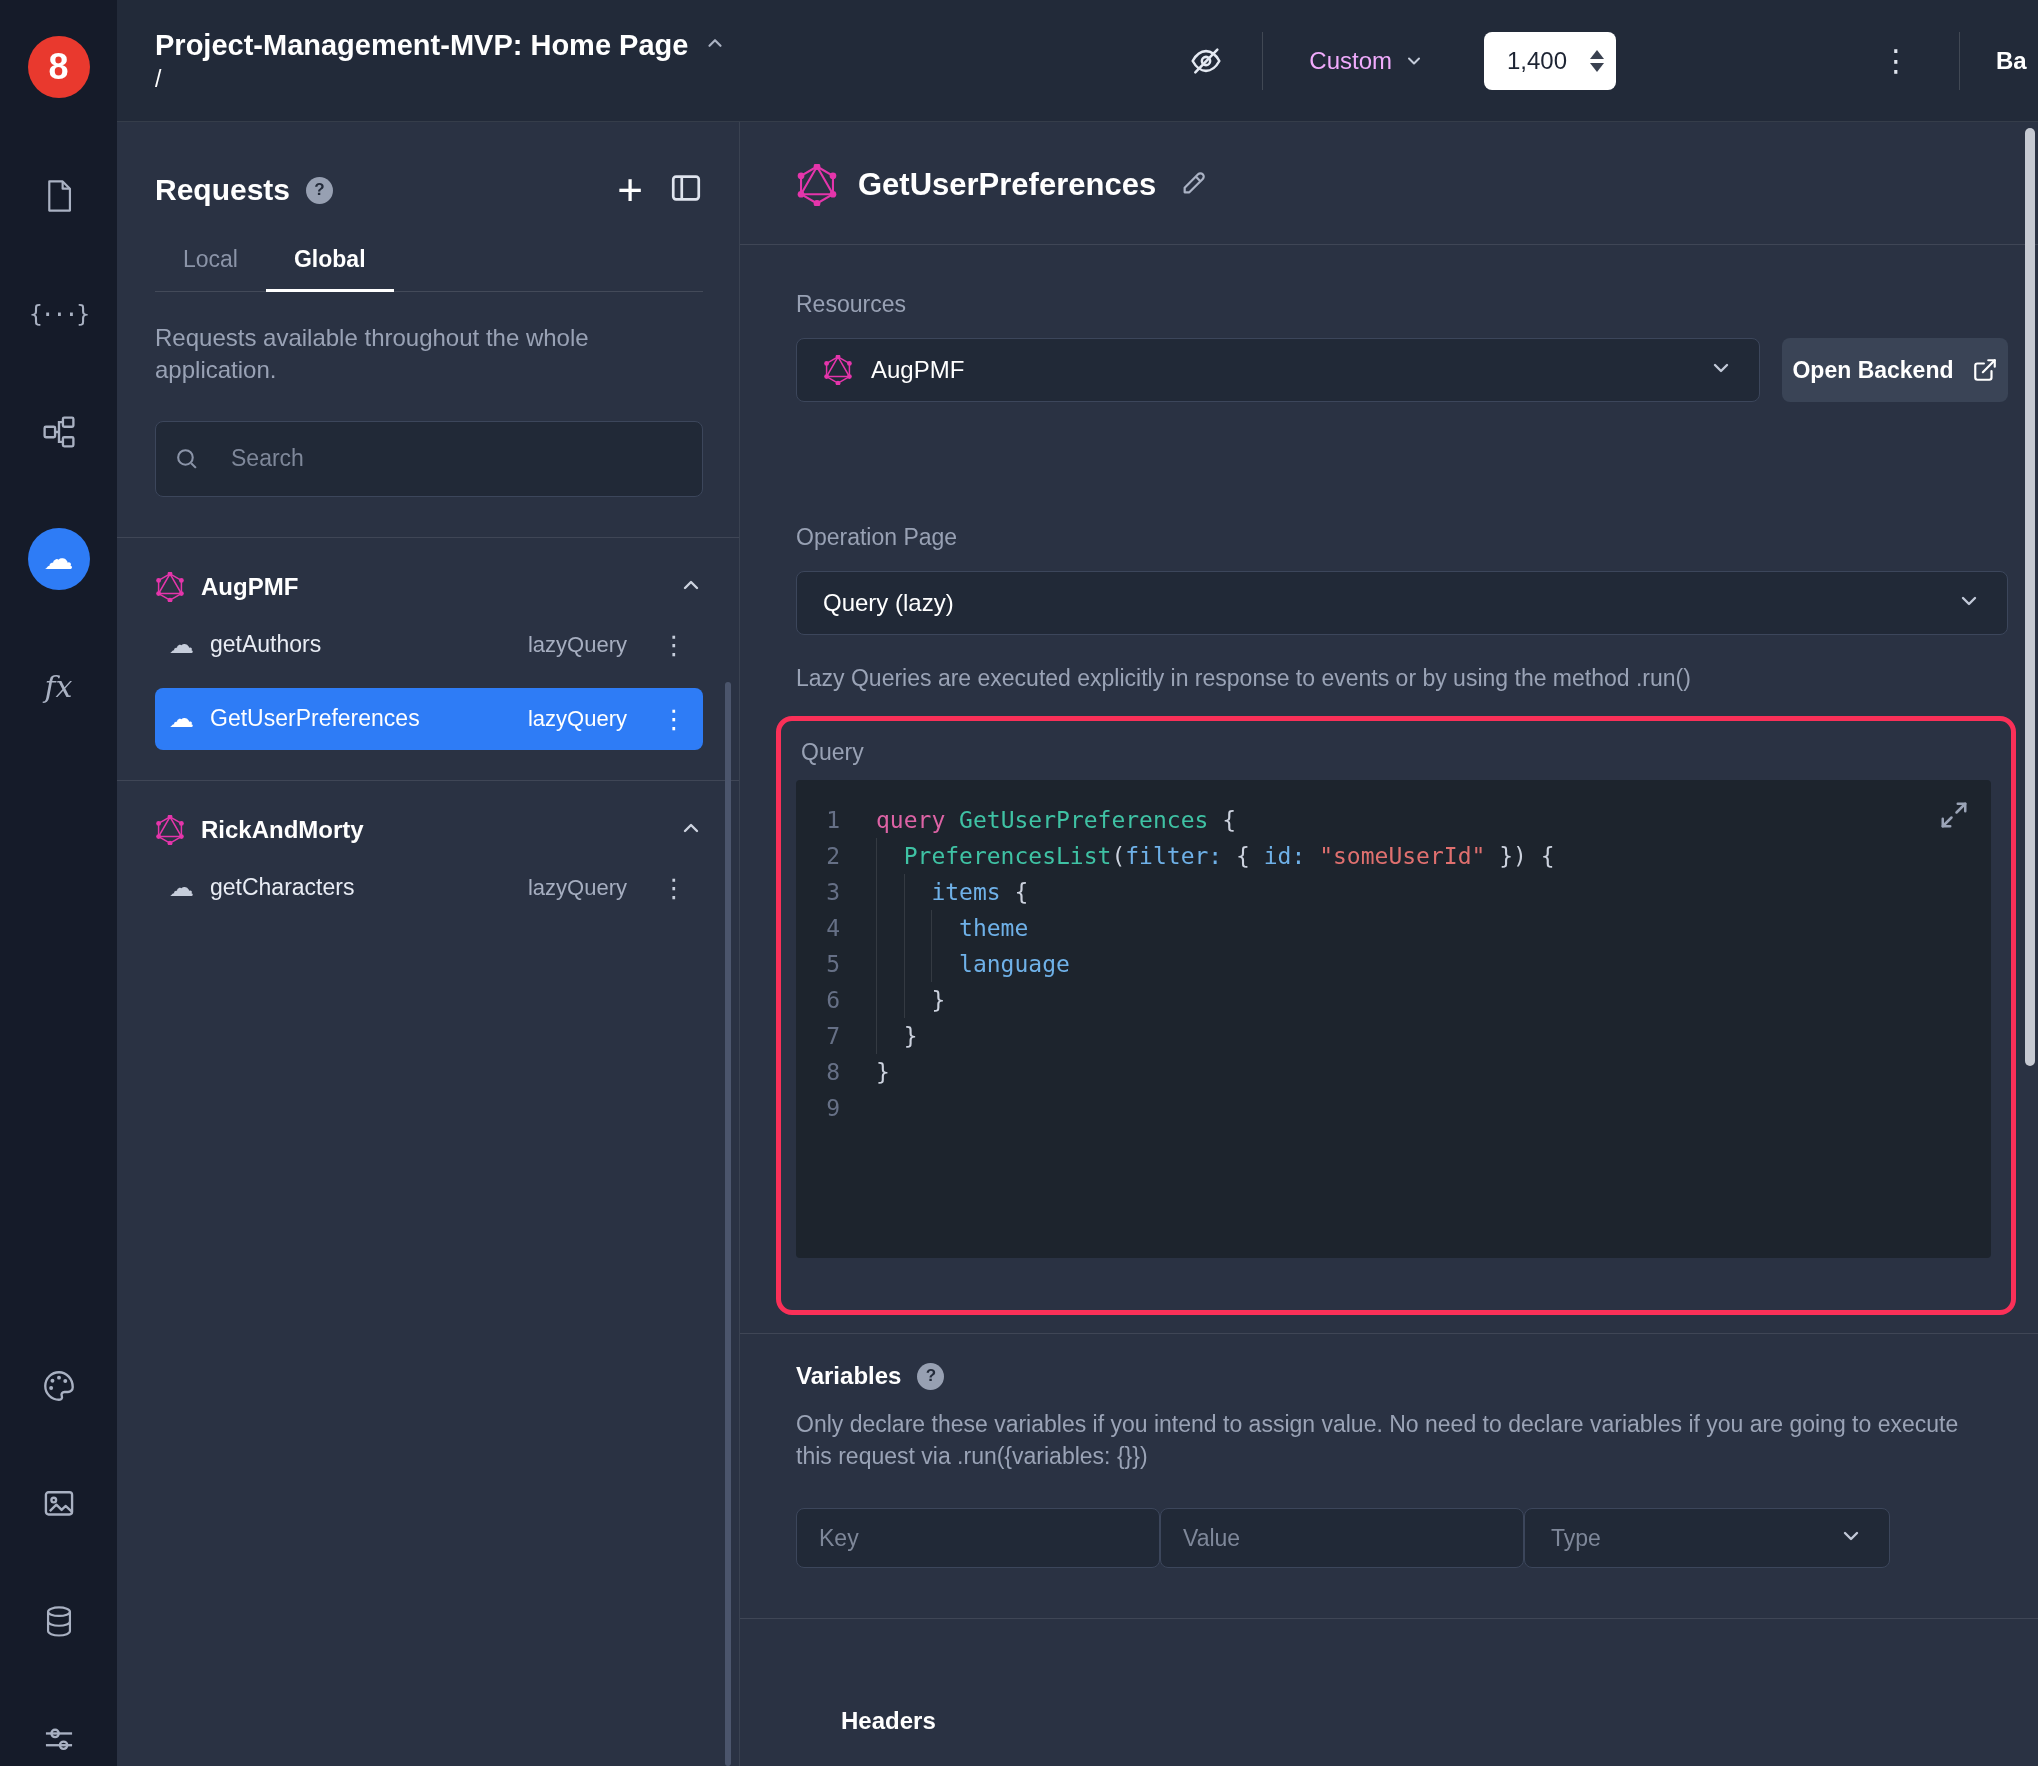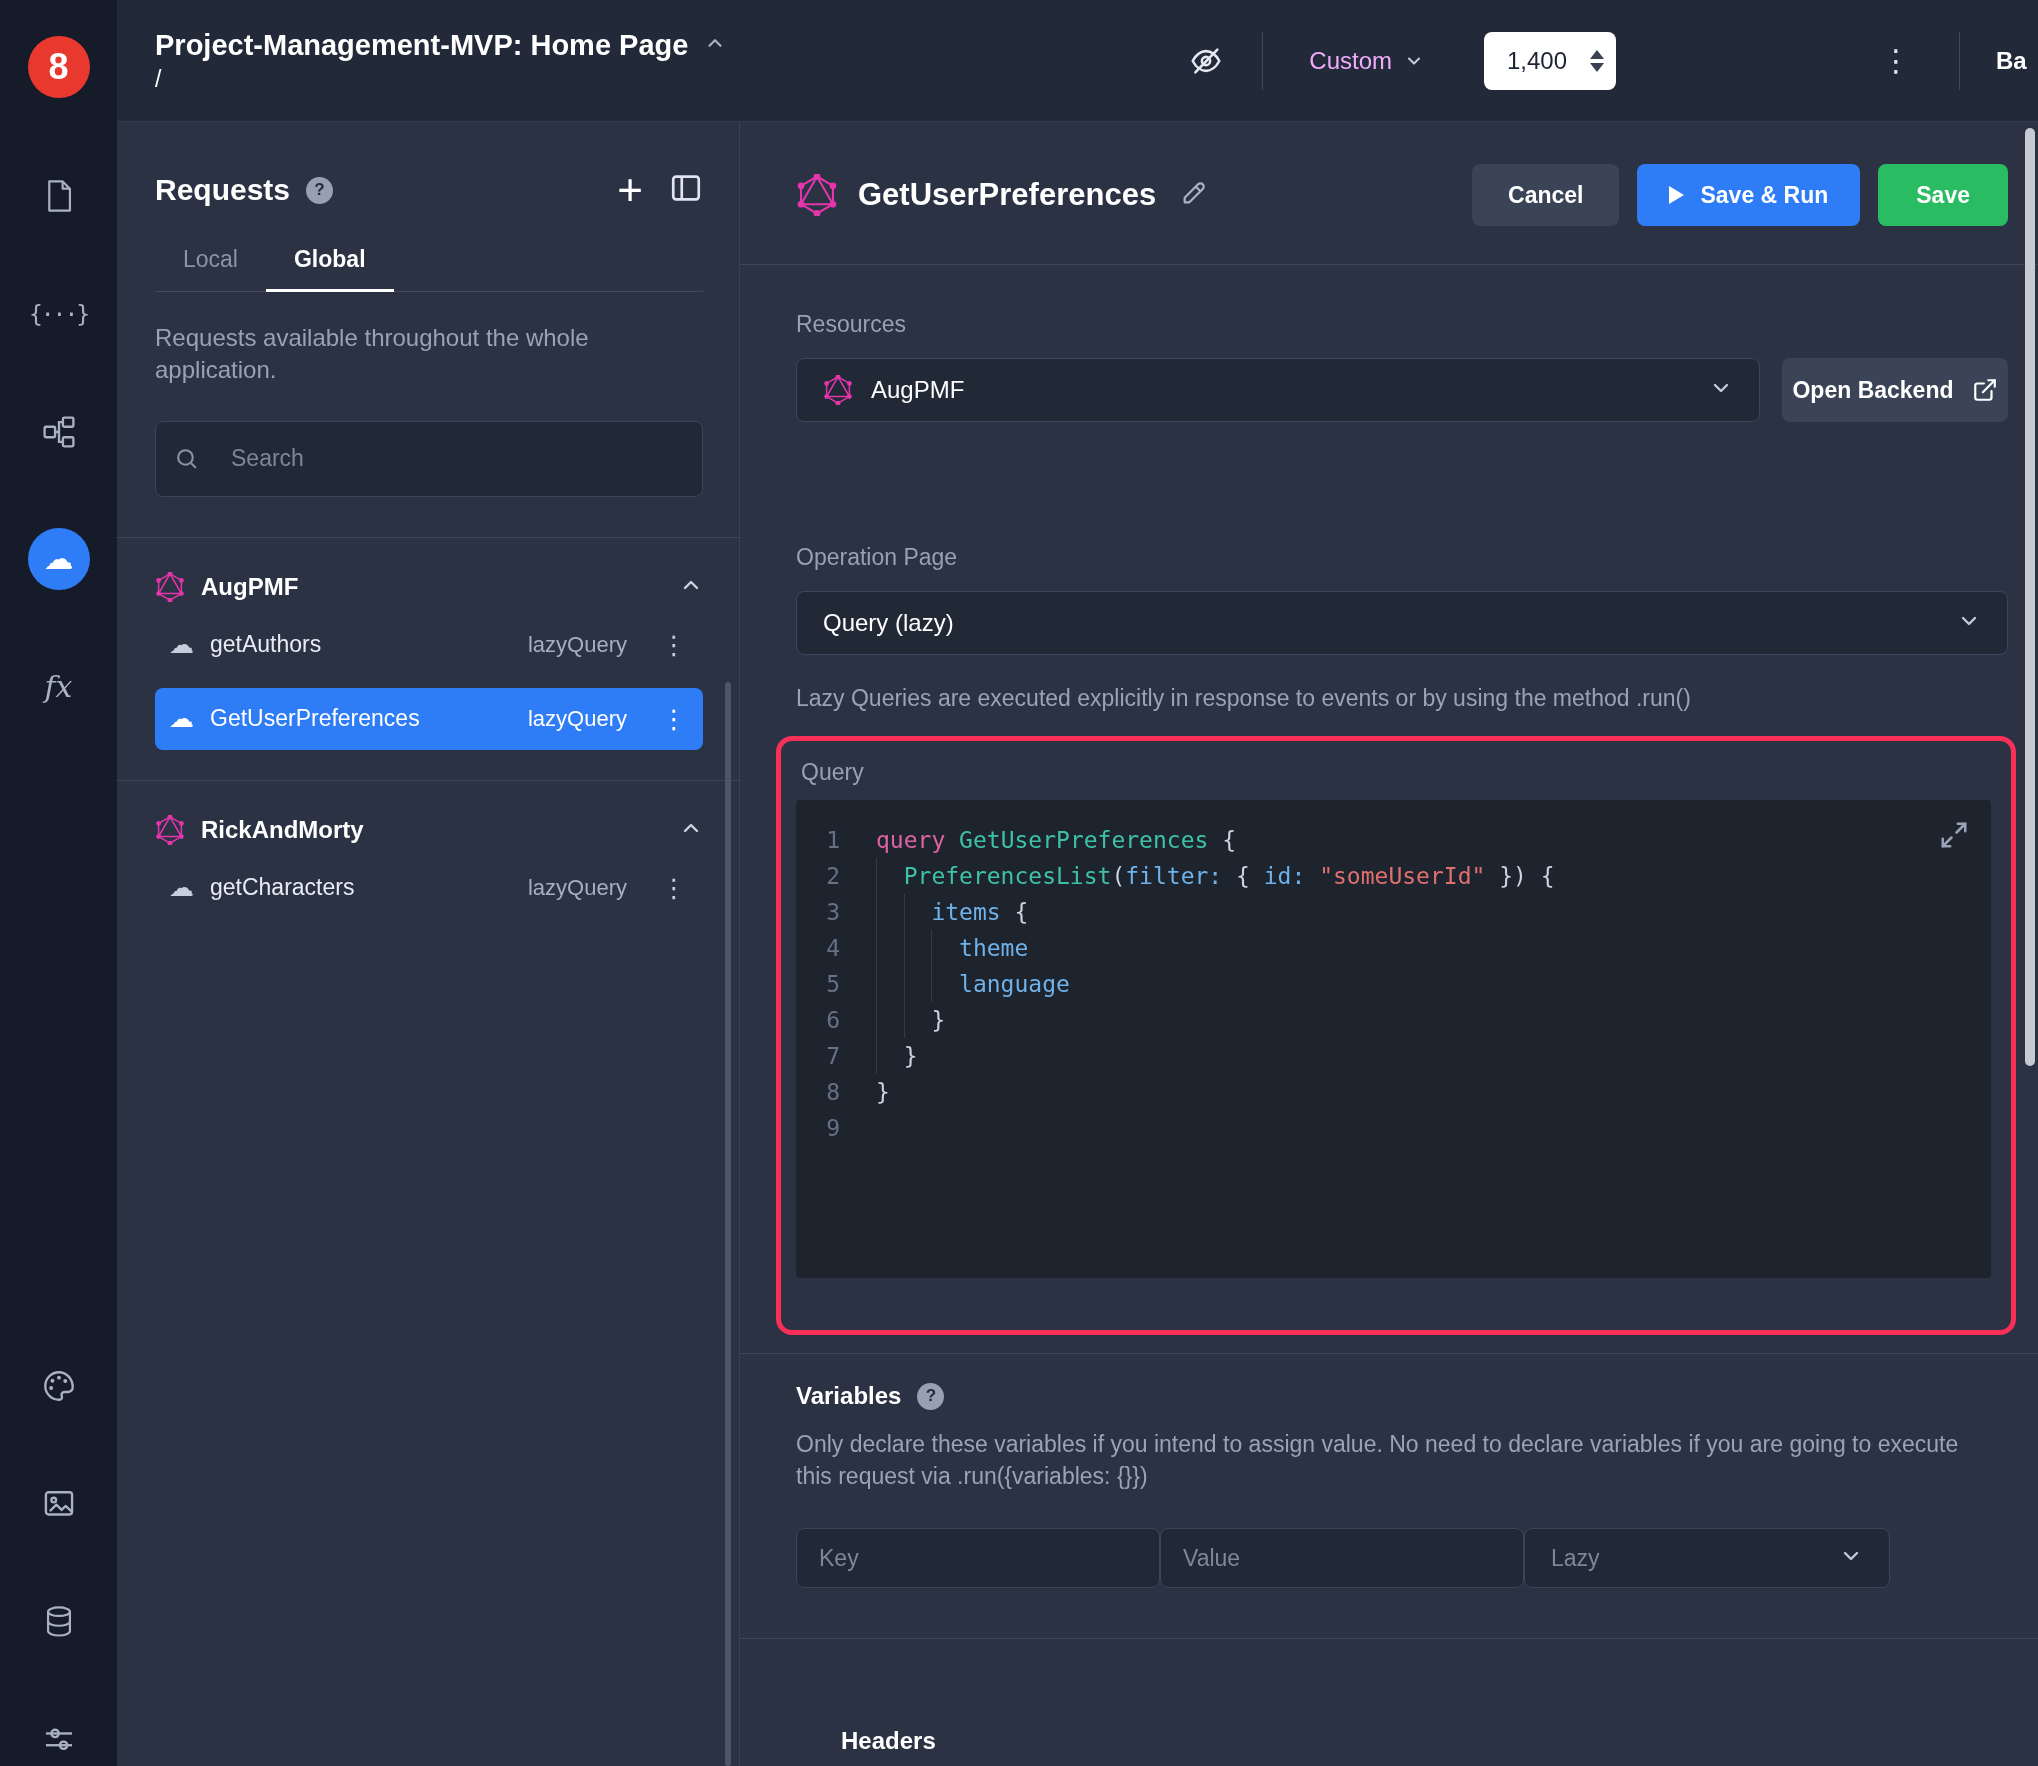--- a/index.html
+++ b/index.html
@@ -380,28 +380,20 @@
                 <circle cx="12" cy="28" r="8"></circle>
               </g>
             </svg>
           <span class="main-title">GetUserPreferences</span>
           <span class="pencil">
             <svg viewBox="0 0 24 24" fill="none" stroke="currentColor" stroke-width="1.9" stroke-linejoin="round">
                 <path d="M4 20h4L19.5 8.5a2.1 2.1 0 0 0-4-4L4 16v4z"></path>
                 <path d="M13.5 6.5l4 4"></path>
               </svg>
           </span>
-          <span class="main-actions">
-            <button class="btn btn-cancel">Cancel</button>
-            <button class="btn btn-saverun">
-              <span class="play-tri"></span>
-              <span>Save &amp; Run</span>
-            </button>
-            <button class="btn btn-save">Save</button>
-          </span>
         </div>
 
         <div class="full-divider hd1"></div>
 
         <div class="section-label lbl-resources">Resources</div>
         <div class="resources-row">
           <div class="select sel-resource">
             <svg class="gql-icon" width="30" height="30" viewBox="0 0 100 100" fill="none" stroke="#e535ab" stroke-width="5">
                 <polygon points="50,6 88,28 88,72 50,94 12,72 12,28"></polygon>
                 <polygon points="50,6 88,72 12,72"></polygon>
@@ -500,21 +492,21 @@
         <div class="vars-title-row">
           <span class="bold-title">Variables</span>
           <span class="help-circle">?</span>
         </div>
         <p class="vars-desc">Only declare these variables if you intend to assign value. No need to declare variables if you are going to execute this request via .run({variables: {}})</p>
 
         <div class="kv-row">
           <input class="kv-input" placeholder="Key" style="">
           <input class="kv-input" placeholder="Value" style="">
           <div class="select sel-type">
-            <span class="ph">Lazy</span>
+            <span class="ph">Type</span>
             <span class="chev">
               <svg viewBox="0 0 24 24" fill="none" stroke="currentColor" stroke-width="2.4" stroke-linecap="round" stroke-linejoin="round">
                   <polyline points="6 9 12 15 18 9"></polyline>
                 </svg>
             </span>
           </div>
         </div>
 
         <div class="full-divider hd3"></div>
 

